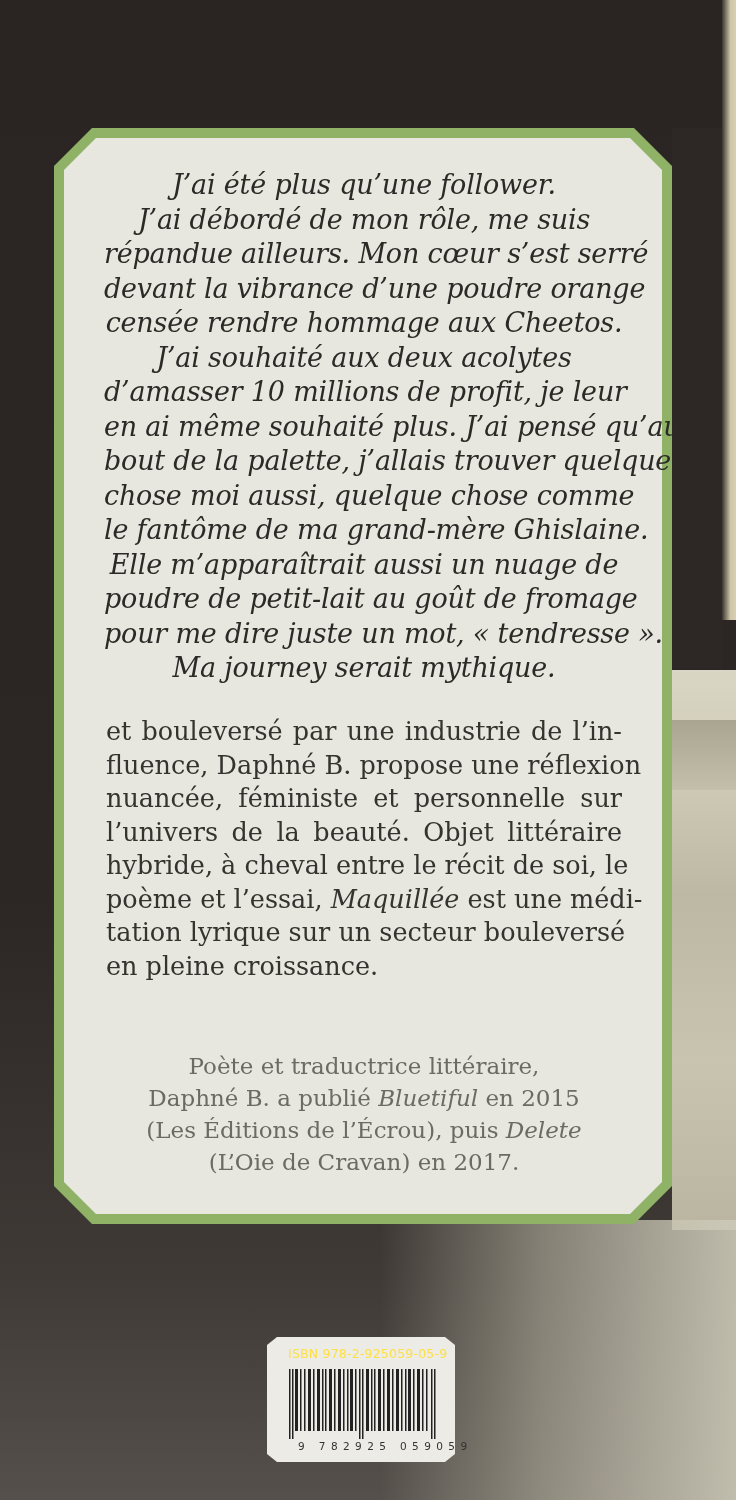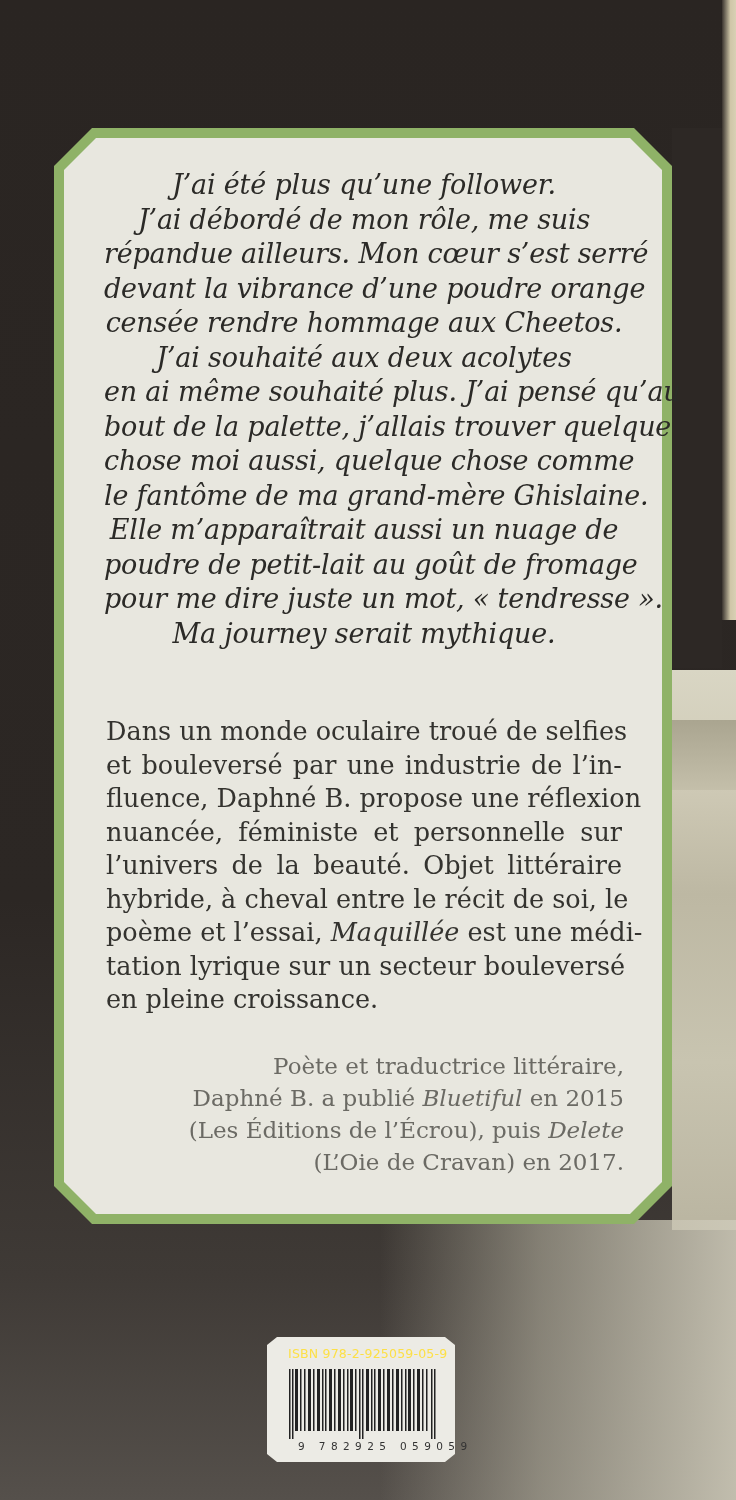--- a/index.html
+++ b/index.html
@@ -58,21 +58,21 @@
       font-size: 25.5px; line-height: 33.5px; color: #34332f;
       text-align: justify;
     }
     .desc .line { display: block; white-space: nowrap; text-align-last: justify; text-align: justify; }
     .desc .line.last { text-align-last: left; }
 
     .bio {
       position: absolute; left: 104px; top: 1050px; width: 520px;
       text-align: center; font-size: 23px; line-height: 32px; color: #6b6a64;
     }
-    .bio .line { display: block; white-space: nowrap; text-align: right; }
+    .bio .line { display: block; white-space: nowrap; }
     .it { font-style: italic; }
 
     
     .barcode-label {
       position: absolute; left: 267px; top: 1337px; width: 188px; height: 125px;
       background: #ecebe5;
       clip-path: polygon(10px 0, calc(100% - 10px) 0, 100% 8px, 100% calc(100% - 8px), calc(100% - 10px) 100%, 10px 100%, 0 calc(100% - 8px), 0 8px);
     }
     .isbn-text {
       position: absolute; left: 288px; top: 1346px; width: 170px;
@@ -101,32 +101,32 @@
 <div class="panel-border"></div>
 <div class="panel"></div>
 
 <div class="quote">
   <span class="line">J’ai été plus qu’une follower.</span>
   <span class="line">J’ai débordé de mon rôle, me suis</span>
   <span class="line">répandue ailleurs. Mon cœur s’est serré</span>
   <span class="line">devant la vibrance d’une poudre orange</span>
   <span class="line">censée rendre hommage aux Cheetos.</span>
   <span class="line">J’ai souhaité aux deux acolytes</span>
+  <span class="line">d’amasser 10 millions de profit, je leur</span>
   <span class="line">en ai même souhaité plus. J’ai pensé qu’au</span>
   <span class="line">bout de la palette, j’allais trouver quelque</span>
   <span class="line">chose moi aussi, quelque chose comme</span>
   <span class="line">le fantôme de ma grand-mère Ghislaine.</span>
   <span class="line">Elle m’apparaîtrait aussi un nuage de</span>
   <span class="line">poudre de petit-lait au goût de fromage</span>
   <span class="line">pour me dire juste un mot, « tendresse ».</span>
   <span class="line">Ma journey serait mythique.</span>
 </div>
 
 <div class="desc">
-  <span class="line">Dans un monde oculaire troué de selfies</span>
   <span class="line">et bouleversé par une industrie de l’in-</span>
   <span class="line">fluence, Daphné B. propose une réflexion</span>
   <span class="line">nuancée, féministe et personnelle sur</span>
   <span class="line">l’univers de la beauté. Objet littéraire</span>
   <span class="line">hybride, à cheval entre le récit de soi, le</span>
   <span class="line"><span>poème et l’essai, </span><span class="it">Maquillée</span><span>  est une médi-</span></span>
   <span class="line">tation lyrique sur un secteur bouleversé</span>
   <span class="line last">en pleine croissance.</span>
 </div>
 

